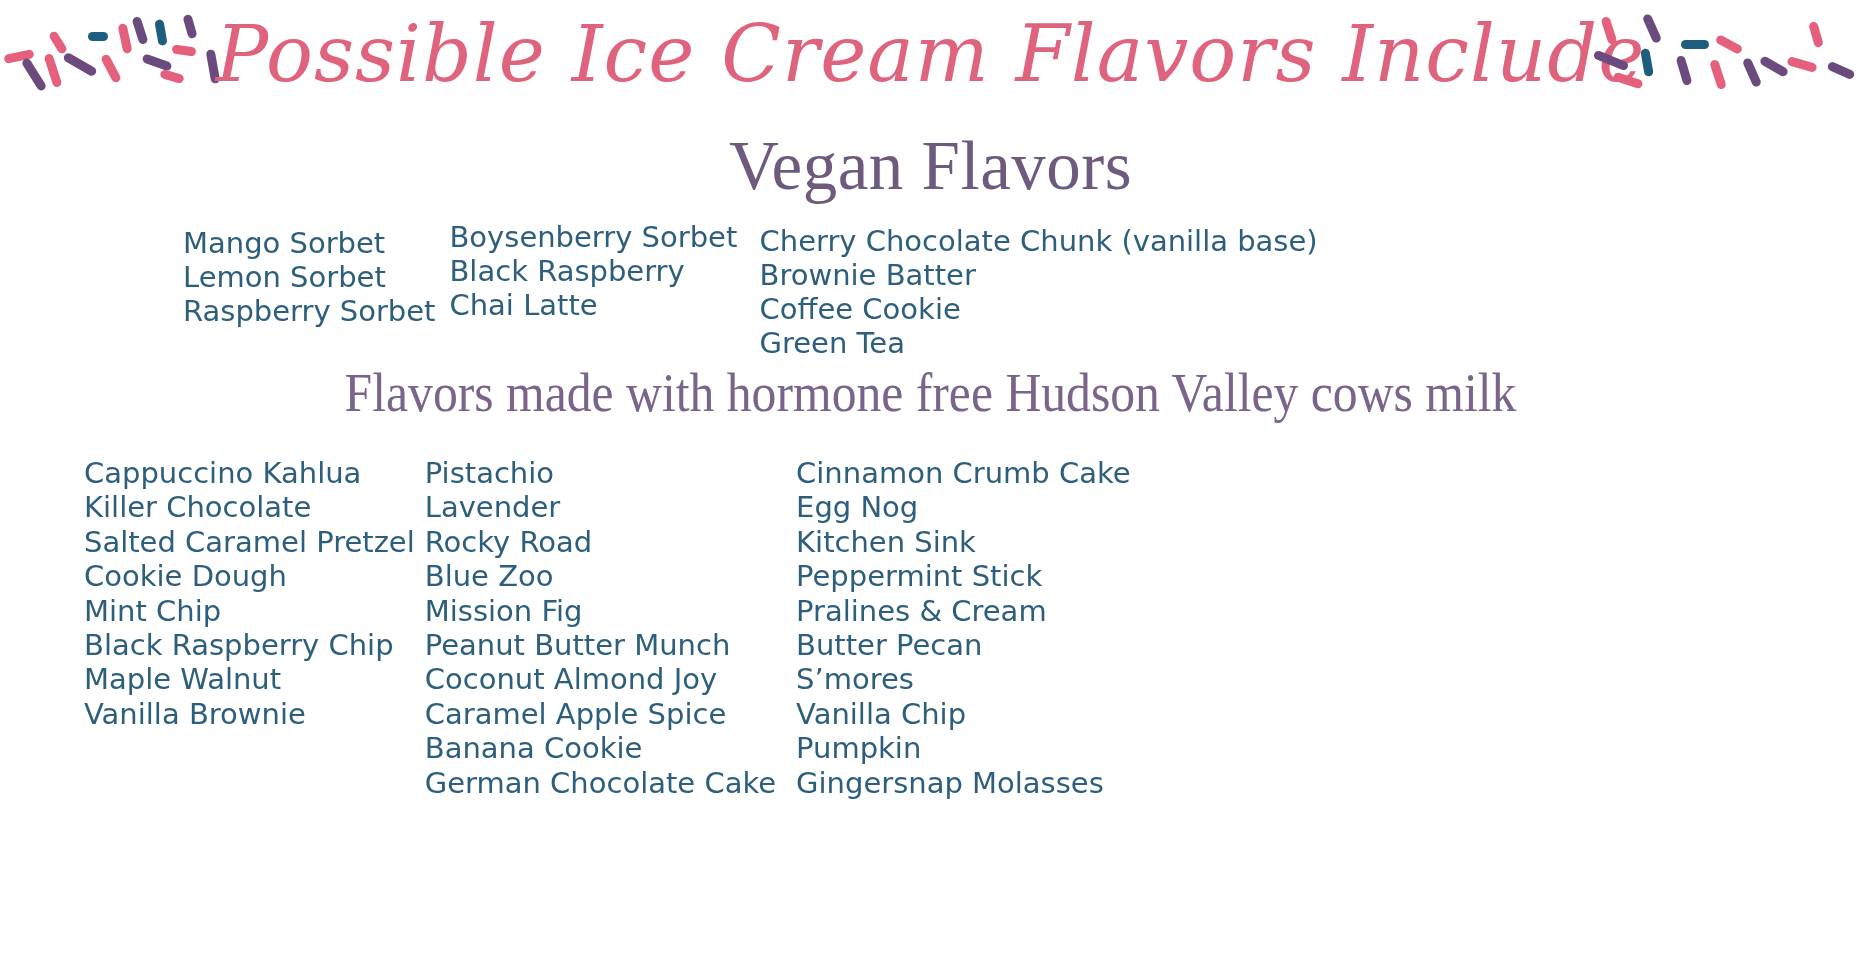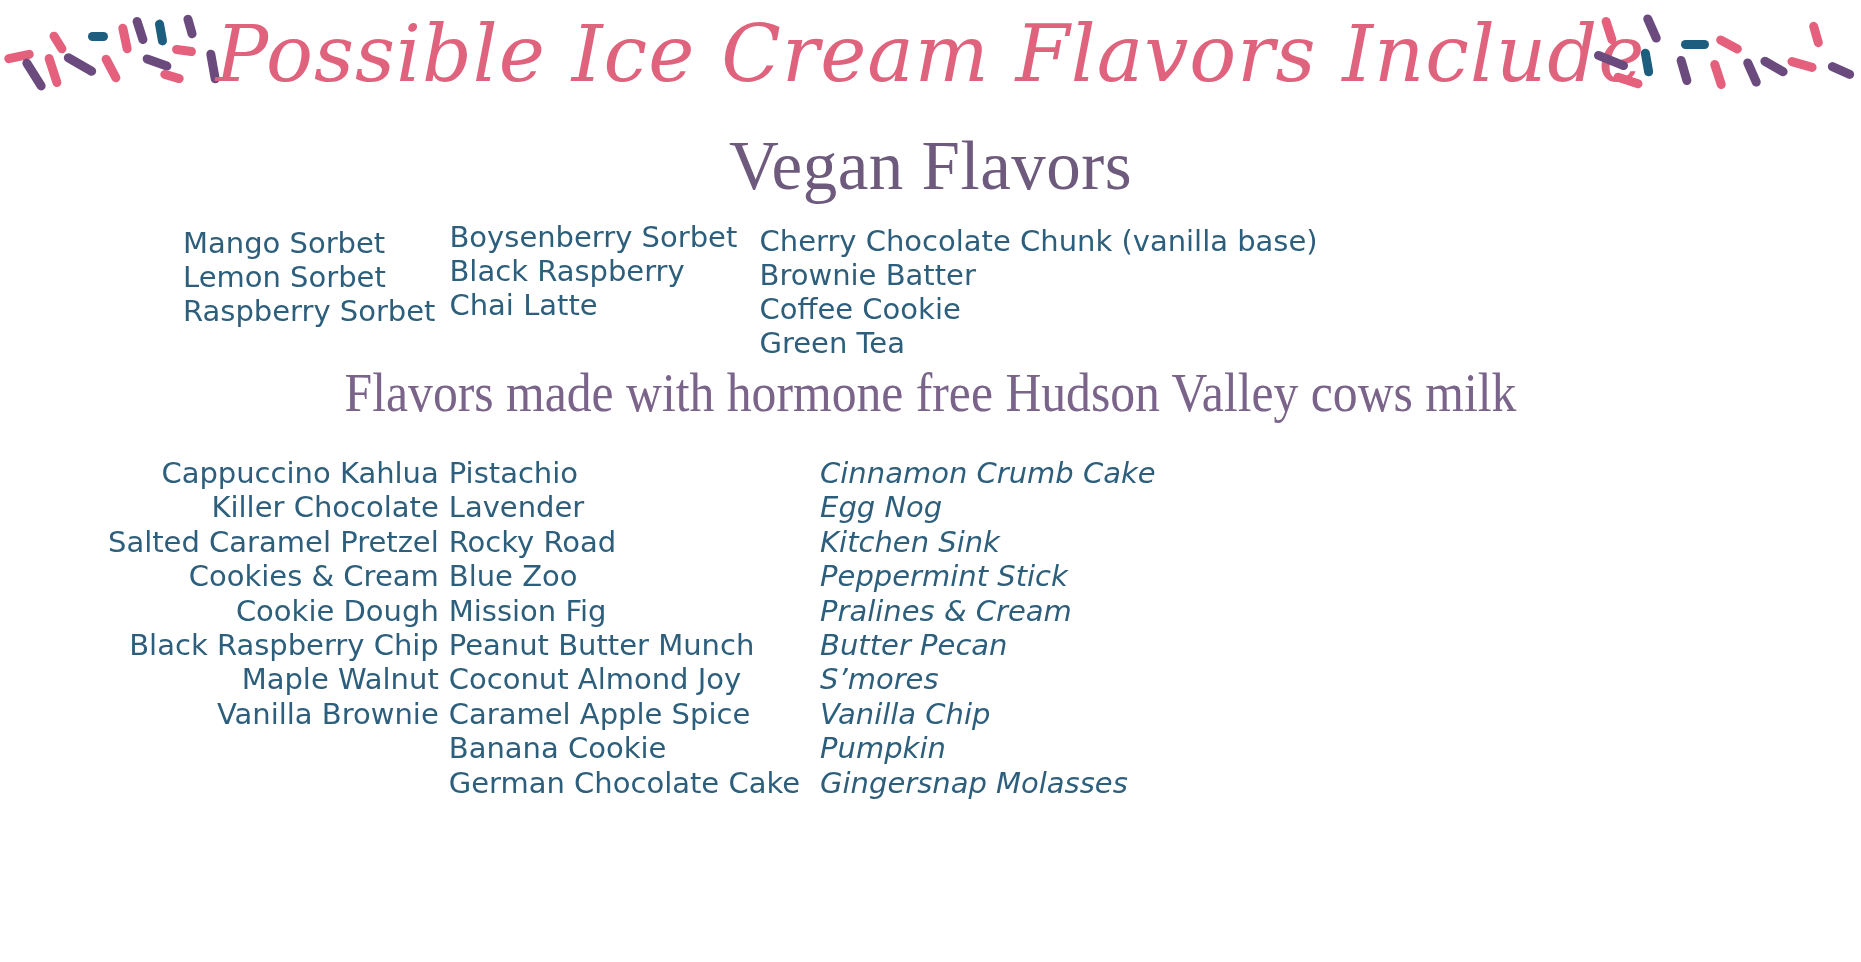--- a/index.html
+++ b/index.html
@@ -93,23 +93,23 @@
 
   
   .vegan-cols { margin-top: 10px; }
   .vegan-cols .col-1 { width: 465px; padding-left: 183px; padding-top: 14px; }
   .vegan-cols .col-2 { width: 416px; padding-left: 14px; padding-top: 8px; }
   .vegan-cols .col-3 { width: 980px; padding-left: 13px; padding-top: 12px; }
   .vegan-cols .flavor { font-size: 29px; line-height: 34px; }
 
   
   .dairy-cols { margin-top: 30px; }
-  .dairy-cols .col-1 { width: 465px; padding-left: 108px; text-align: right; }
+  .dairy-cols .col-1 { width: 465px; padding-left: 84px; }
   .dairy-cols .col-2 { width: 420px; padding-left: 10px; }
-  .dairy-cols .col-3 { width: 976px; padding-left: 20px; font-style: italic; }
+  .dairy-cols .col-3 { width: 976px; padding-left: 20px; }
   .dairy-cols .flavor { font-size: 29px; line-height: 34.4px; }
 </style>
 </head>
 <body>
 
 <div class="title-band">
   <div class="sprinkle-field sprinkle-left">
       <div class="sprinkle" style="left: 4px; top: 52px; width: 30px; background: rgb(228, 96, 124); transform: rotate(-12deg);"></div>
       <div class="sprinkle" style="left: 16px; top: 70px; width: 36px; background: rgb(107, 75, 126); transform: rotate(58deg);"></div>
       <div class="sprinkle" style="left: 46px; top: 38px; width: 24px; background: rgb(228, 96, 124); transform: rotate(58deg);"></div>
@@ -166,22 +166,22 @@
     </div>
 </div>
 
 <h2 class="heading-dairy">Flavors made with hormone free Hudson Valley cows milk</h2>
 
 <div class="cols dairy-cols">
   <div class="col col-1">
       <div class="flavor">Cappuccino Kahlua</div>
       <div class="flavor">Killer Chocolate</div>
       <div class="flavor">Salted Caramel Pretzel</div>
-      <div class="flavor">Cookies &amp; Cream</div>
       <div class="flavor">Cookie Dough</div>
+      <div class="flavor">Mint Chip</div>
       <div class="flavor">Black Raspberry Chip</div>
       <div class="flavor">Maple Walnut</div>
       <div class="flavor">Vanilla Brownie</div>
     </div>
   <div class="col col-2">
       <div class="flavor">Pistachio</div>
       <div class="flavor">Lavender</div>
       <div class="flavor">Rocky Road</div>
       <div class="flavor">Blue Zoo</div>
       <div class="flavor">Mission Fig</div>

